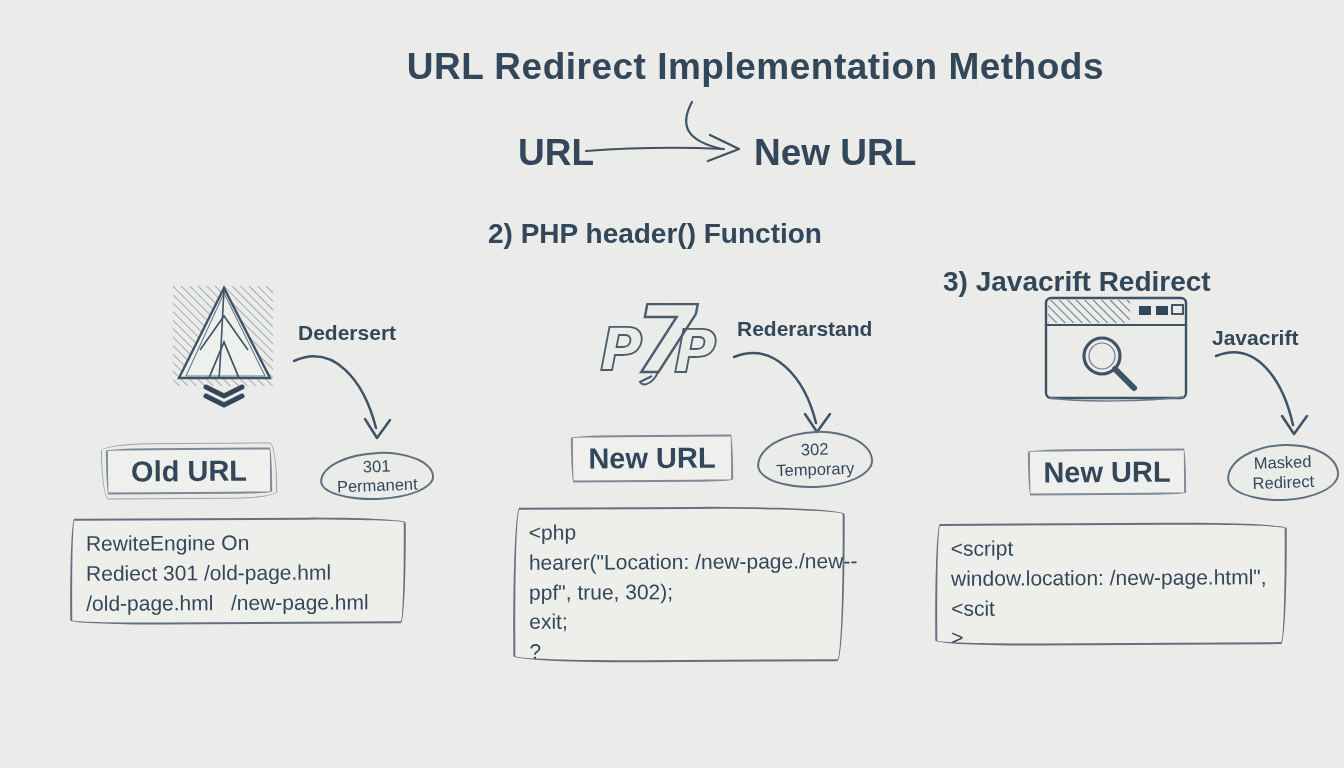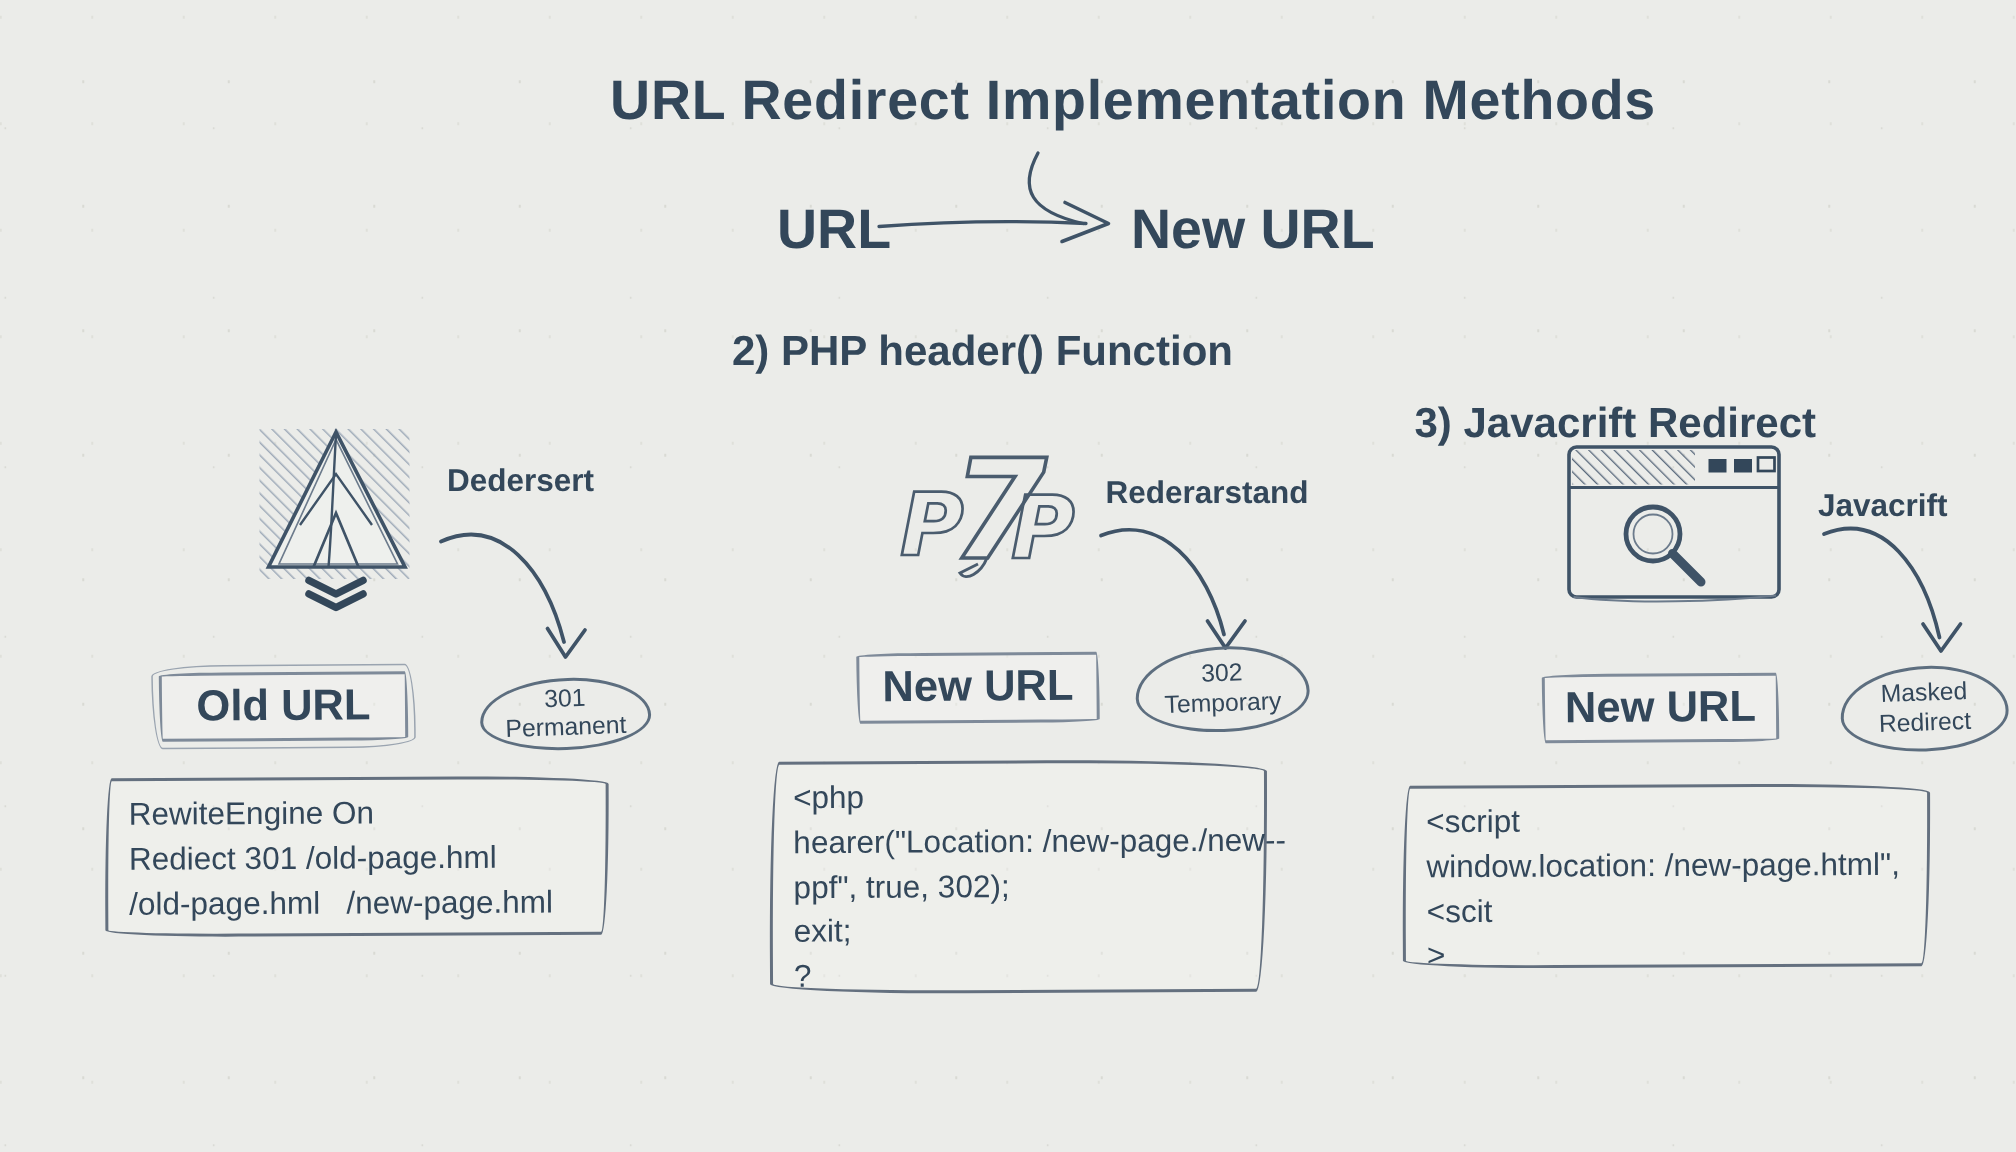--- a/index.html
+++ b/index.html
@@ -108,21 +108,21 @@
       <rect x="3" y="2" width="100" height="100" fill="url(#hatchA)"></rect>
       <polygon points="54,4 9,94 100,94" fill="#eef0ed" stroke="#3f5367" stroke-width="2.4"></polygon>
       <polygon points="54,9 16,92 95,92" fill="none" stroke="#6c7b8c" stroke-width="1.1"></polygon>
       <path d="M 54 6 C 52 40, 51 70, 49 94" stroke="#3f5367" stroke-width="1.6" fill="none"></path>
       <path d="M 30 66 L 54 32 L 78 66" stroke="#3f5367" stroke-width="1.6" fill="none"></path>
       <path d="M 39 94 L 54 58 L 69 94" stroke="#3f5367" stroke-width="1.8" fill="none"></path>
       <path d="M 36 103 L 54 112 L 72 103" stroke="#33475a" stroke-width="5" fill="none" stroke-linecap="round" stroke-linejoin="round"></path>
       <path d="M 36 112 L 54 121 L 72 112" stroke="#33475a" stroke-width="5" fill="none" stroke-linecap="round" stroke-linejoin="round"></path>
     </svg>
 
-    <div class="action-label" style="left:258px;top:89px;">Dedersert</div>
+    <div class="action-label" style="left:258px;top:101px;">Dedersert</div>
 
     <div class="url-box double" style="left:66px;top:228px;width:166px;height:46px;">
       <span>Old URL</span>
     </div>
 
     <div class="badge" style="left:280px;top:232px;width:114px;height:48px;">
       <div>301</div>
       <div>Permanent</div>
     </div>
 

